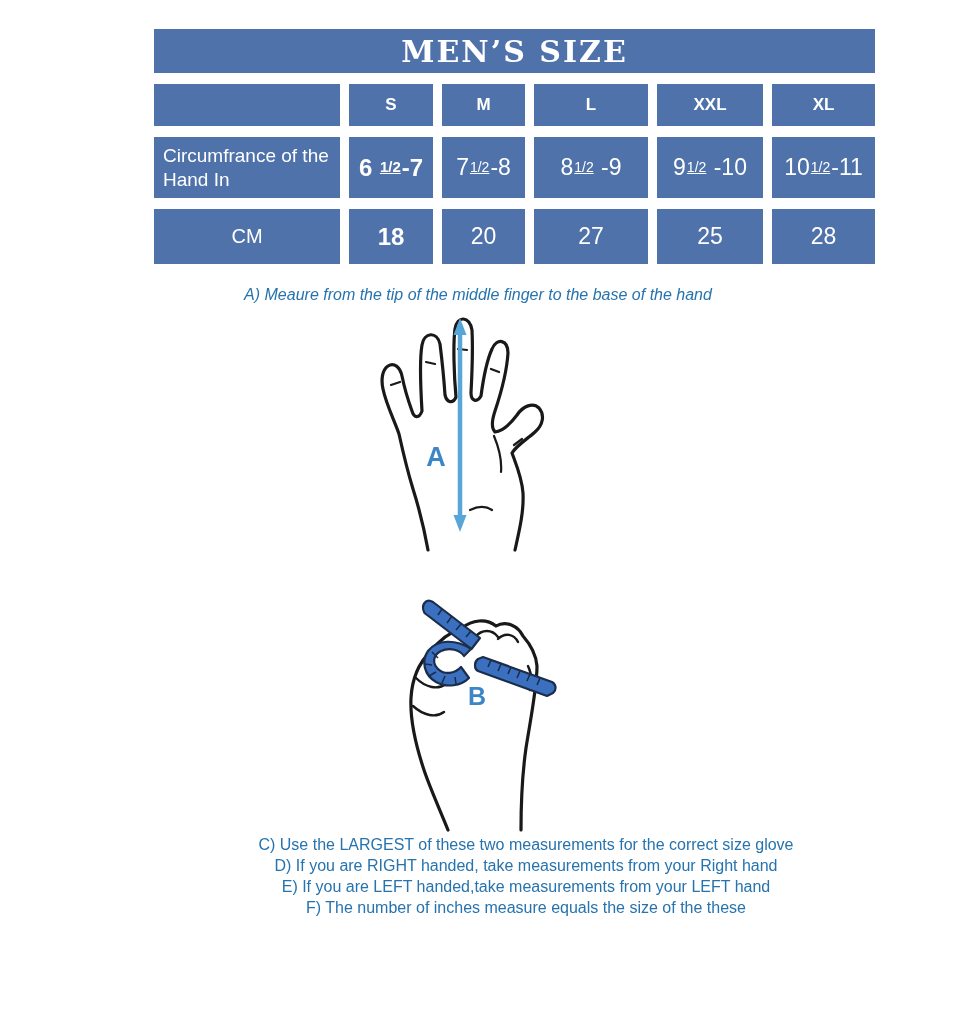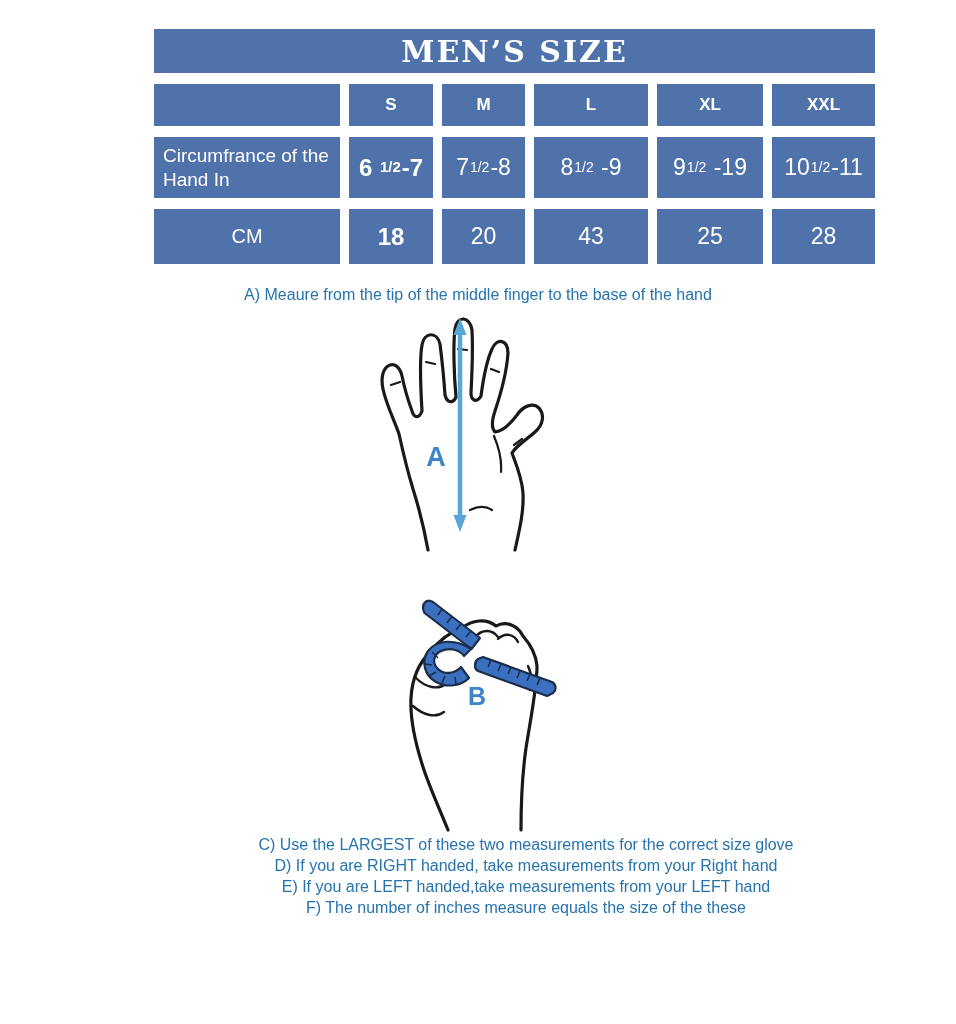--- a/index.html
+++ b/index.html
@@ -14,27 +14,27 @@
   .cell{background:var(--table-blue);color:var(--cell-text);
         display:flex;align-items:center;justify-content:center;}
   .cell.title{grid-column:1 / -1;
         font-family:"DejaVu Serif","Liberation Serif",serif;
         font-weight:800;font-size:30px;letter-spacing:2px;}
   .cell.colhead{font-weight:bold;font-size:17px;}
   .cell.rowlabel{font-size:19px;line-height:1.26;justify-content:flex-start;
         text-align:left;padding:0 4px 0 9px;}
   .cell.cmlabel{font-size:20px;justify-content:center;padding:13px;}
   .cell.val{font-size:23px;white-space:pre;}
-  .cell.val .frac{font-size:14px;position:relative;top:-1px;margin:0 1px;}
+  .cell.val .frac{font-size:14px;position:relative;top:-1px;margin:0 1px;text-decoration:underline;}
   .cell.scol{font-weight:bold;font-size:24px;}
   .cell.scol .frac{font-size:15px;}
   
   .ins{position:absolute;left:6px;width:944px;text-align:center;
        color:var(--instruction);font-size:16px;}
-  #ins-a{top:286px;}
+  #ins-a{top:286px;font-style:italic;}
   #ins-b{top:559px;}
   #ins-cf{position:absolute;left:0;top:834px;width:956px;text-align:center;
           color:var(--instruction);font-size:16px;line-height:21px;margin-left:48px;}
   
   .fig{position:absolute;}
   #fig-hand{left:358px;top:312px;}
   #fig-fist{left:380px;top:592px;}
   svg text{font-family:"Liberation Sans",sans-serif;font-weight:bold;}
 </style>
 </head>
@@ -42,34 +42,34 @@
 
 <div id="screen">
 
   <div class="size-table">
     <div class="cell title">MEN’S SIZE</div>
 
     <div class="cell colhead"></div>
     <div class="cell colhead">S</div>
     <div class="cell colhead">M</div>
     <div class="cell colhead">L</div>
+    <div class="cell colhead">XXL</div>
     <div class="cell colhead">XL</div>
-    <div class="cell colhead">XXL</div>
 
     <div class="cell rowlabel">Circumfrance of the Hand In</div>
     <div class="cell val scol"><span>6 </span><span class="frac">1/2</span><span>-7</span></div>
     <div class="cell val"><span>7</span><span class="frac">1/2</span><span>-8</span></div>
     <div class="cell val"><span>8</span><span class="frac">1/2</span><span> -9</span></div>
-    <div class="cell val"><span>9</span><span class="frac">1/2</span><span> -19</span></div>
+    <div class="cell val"><span>9</span><span class="frac">1/2</span><span> -10</span></div>
     <div class="cell val"><span>10</span><span class="frac">1/2</span><span>-11</span></div>
 
     <div class="cell cmlabel">CM</div>
     <div class="cell val scol">18</div>
     <div class="cell val">20</div>
-    <div class="cell val">43</div>
+    <div class="cell val">27</div>
     <div class="cell val">25</div>
     <div class="cell val">28</div>
   </div>
 
   <div class="ins" id="ins-a">A) Meaure from the tip of the middle finger to the base of the hand</div>
 
   <div class="fig" id="fig-hand">
     <svg width="240" height="240" viewBox="0 0 240 240">
       <path d="M70,238 C66,216 61,196 55,177 C51,164 45,140 41,122 C37,110 28,92 25,77
            C23,68 24,58 30,54 C36,50 42,55 44,64 C46,74 50,88 54,99

